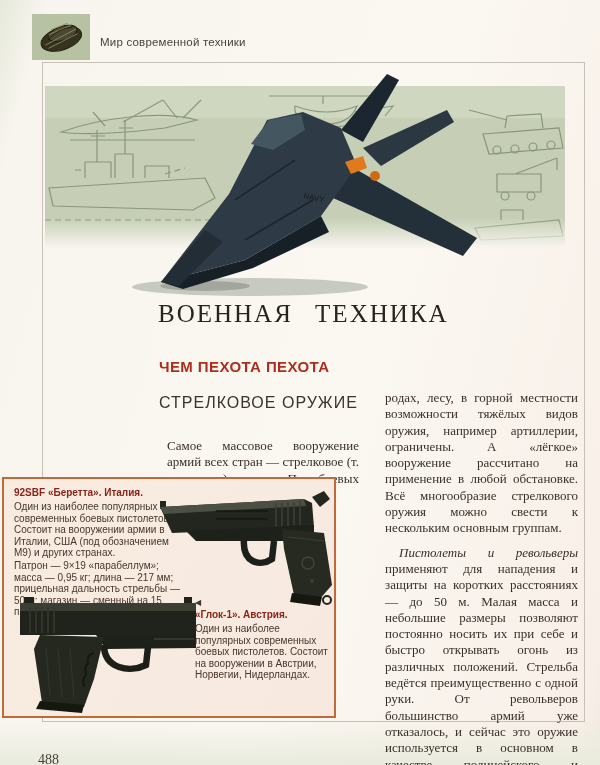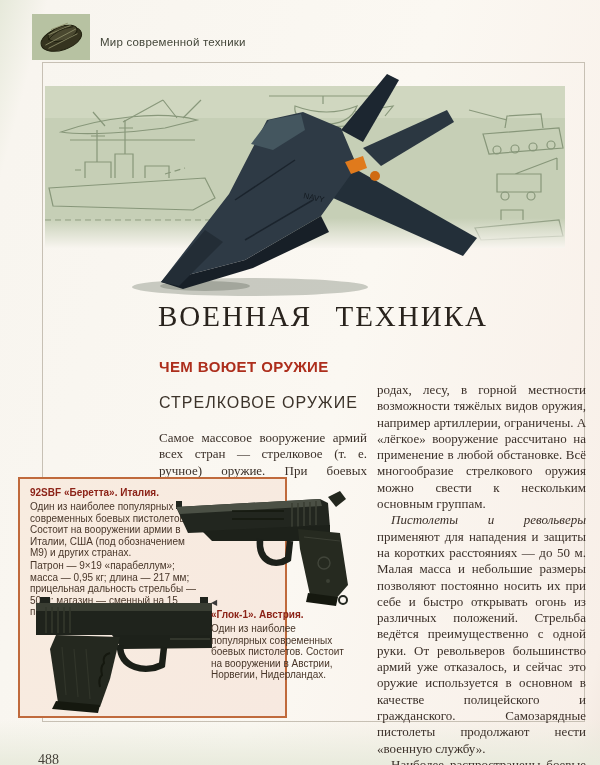--- a/index.html
+++ b/index.html
@@ -13,33 +13,33 @@
   
   .logo{position:absolute;left:32px;top:14px;width:58px;height:46px;background:#b7c2a2;}
   .series-title{position:absolute;left:100px;top:36px;font-family:"Liberation Sans",sans-serif;
     font-size:11.5px;color:#434639;letter-spacing:.2px;}
   
   .frame{position:absolute;left:42px;top:62px;width:543px;height:660px;border:1px solid #c7c0b4;box-sizing:border-box;}
   
   .hero{position:absolute;left:45px;top:70px;width:520px;height:228px;}
   
   .main-title{position:absolute;left:158px;top:300px;font-family:"Liberation Serif",serif;
-    font-size:29px;color:#29231d;letter-spacing:2px;word-spacing:14px;font-weight:500;}
+    font-size:25px;color:#29231d;letter-spacing:2px;word-spacing:14px;font-weight:500;}
   .red-heading{position:absolute;left:159px;top:358px;font-family:"Liberation Sans",sans-serif;
     font-size:15px;font-weight:bold;color:#ad2e1c;letter-spacing:.4px;}
   .sub-heading{position:absolute;left:159px;top:394px;font-family:"Liberation Sans",sans-serif;
     font-size:16px;color:#3c332a;letter-spacing:1px;}
   
   .col{position:absolute;font-size:13px;line-height:16.3px;color:#3a2f28;text-align:justify;}
   .col-left{left:159px;top:430px;width:208px;}
   .col-right{left:377px;top:382px;width:209px;}
-  .col p{margin:0;}
+  .col p{margin:8px;}
   .col p.ind{text-indent:14px;}
   
-  .figure-box{position:absolute;left:18px;top:477px;width:269px;height:241px;box-sizing:border-box;
+  .figure-box{position:absolute;left:2px;top:477px;width:334px;height:241px;box-sizing:border-box;
     border:2px solid #c06a3c;background:linear-gradient(120deg,#f8ece0,#f7e9e0);}
   .cap{position:absolute;font-family:"Liberation Sans",sans-serif;color:#483629;}
   .cap .cap-title{font-size:10px;font-weight:bold;color:#8c2318;margin-bottom:3px;}
   .cap .cap-text{font-size:10px;line-height:11.6px;}
   .cap .cap-text + .cap-text{margin-top:1px;}
   .cap-beretta{left:10px;top:8px;width:170px;}
   .cap-glock{left:191px;top:119px;width:140px;}
   .pointer{font-size:8px;color:#3a3a3a;margin-bottom:2px;}
   .beretta-img{position:absolute;left:152px;top:4px;width:178px;height:126px;}
   .glock-img{position:absolute;left:2px;top:108px;width:198px;height:126px;}
@@ -118,21 +118,21 @@
       <polygon points="116,212 200,190 276,146 284,162 208,198 138,219" fill="#171f27"></polygon>
       <polygon points="116,212 160,160 178,172 134,216" fill="#232d36"></polygon>
       <polygon points="300,92 318,86 322,98 306,104" fill="#e07a1c"></polygon>
       <circle cx="330" cy="106" r="5" fill="#cf6a12"></circle>
       <path d="M190,130 L250,90 M200,170 L268,130" stroke="#1b242d" stroke-width="1.5" fill="none"></path>
       <text x="258" y="128" font-family="Liberation Sans, sans-serif" font-size="8" fill="#10161c" opacity="0.85" transform="rotate(12 258 128)">NAVY</text>
     </g>
   </svg>
 
   <div class="main-title">ВОЕННАЯ ТЕХНИКА</div>
-  <div class="red-heading">ЧЕМ ВОЮЕТ ОРУЖИЕ</div>
+  <div class="red-heading">ЧЕМ ПЕХОТА ПЕХОТА</div>
   <div class="sub-heading">СТРЕЛКОВОЕ ОРУЖИЕ</div>
 
   <div class="col col-left">
     <p>Самое массовое вооружение армий всех стран — стрелковое (т. е. ручное) оружие. При боевых действиях в го-</p>
   </div>
   <div class="col col-right">
     <p>родах, лесу, в горной местности возможности тяжёлых видов оружия, например артиллерии, ограничены. А «лёгкое» вооружение рассчитано на применение в любой обстановке. Всё многообразие стрелкового оружия можно свести к нескольким основным группам.</p>
     <p class="ind"><i>Пистолеты и револьверы</i><span> применяют для нападения и защиты на коротких расстояниях — до 50 м. Малая масса и небольшие размеры позволяют постоянно носить их при себе и быстро открывать огонь из различных положений. Стрельба ведётся преимущественно с одной руки. От револьверов большинство армий уже отказалось, и сейчас это оружие используется в основном в качестве полицейского и гражданского. Самозарядные пистолеты продолжают нести «военную службу».</span></p>
     <p class="ind">Наиболее распространены боевые пистолеты калибра 7,62—9 мм с ёмкостью магазина 8—17 патронов; встречаются и крупнокалиберные (11,43—12,7 мм). Для самообороны и решения специальных задач исполь-</p>
   </div>

